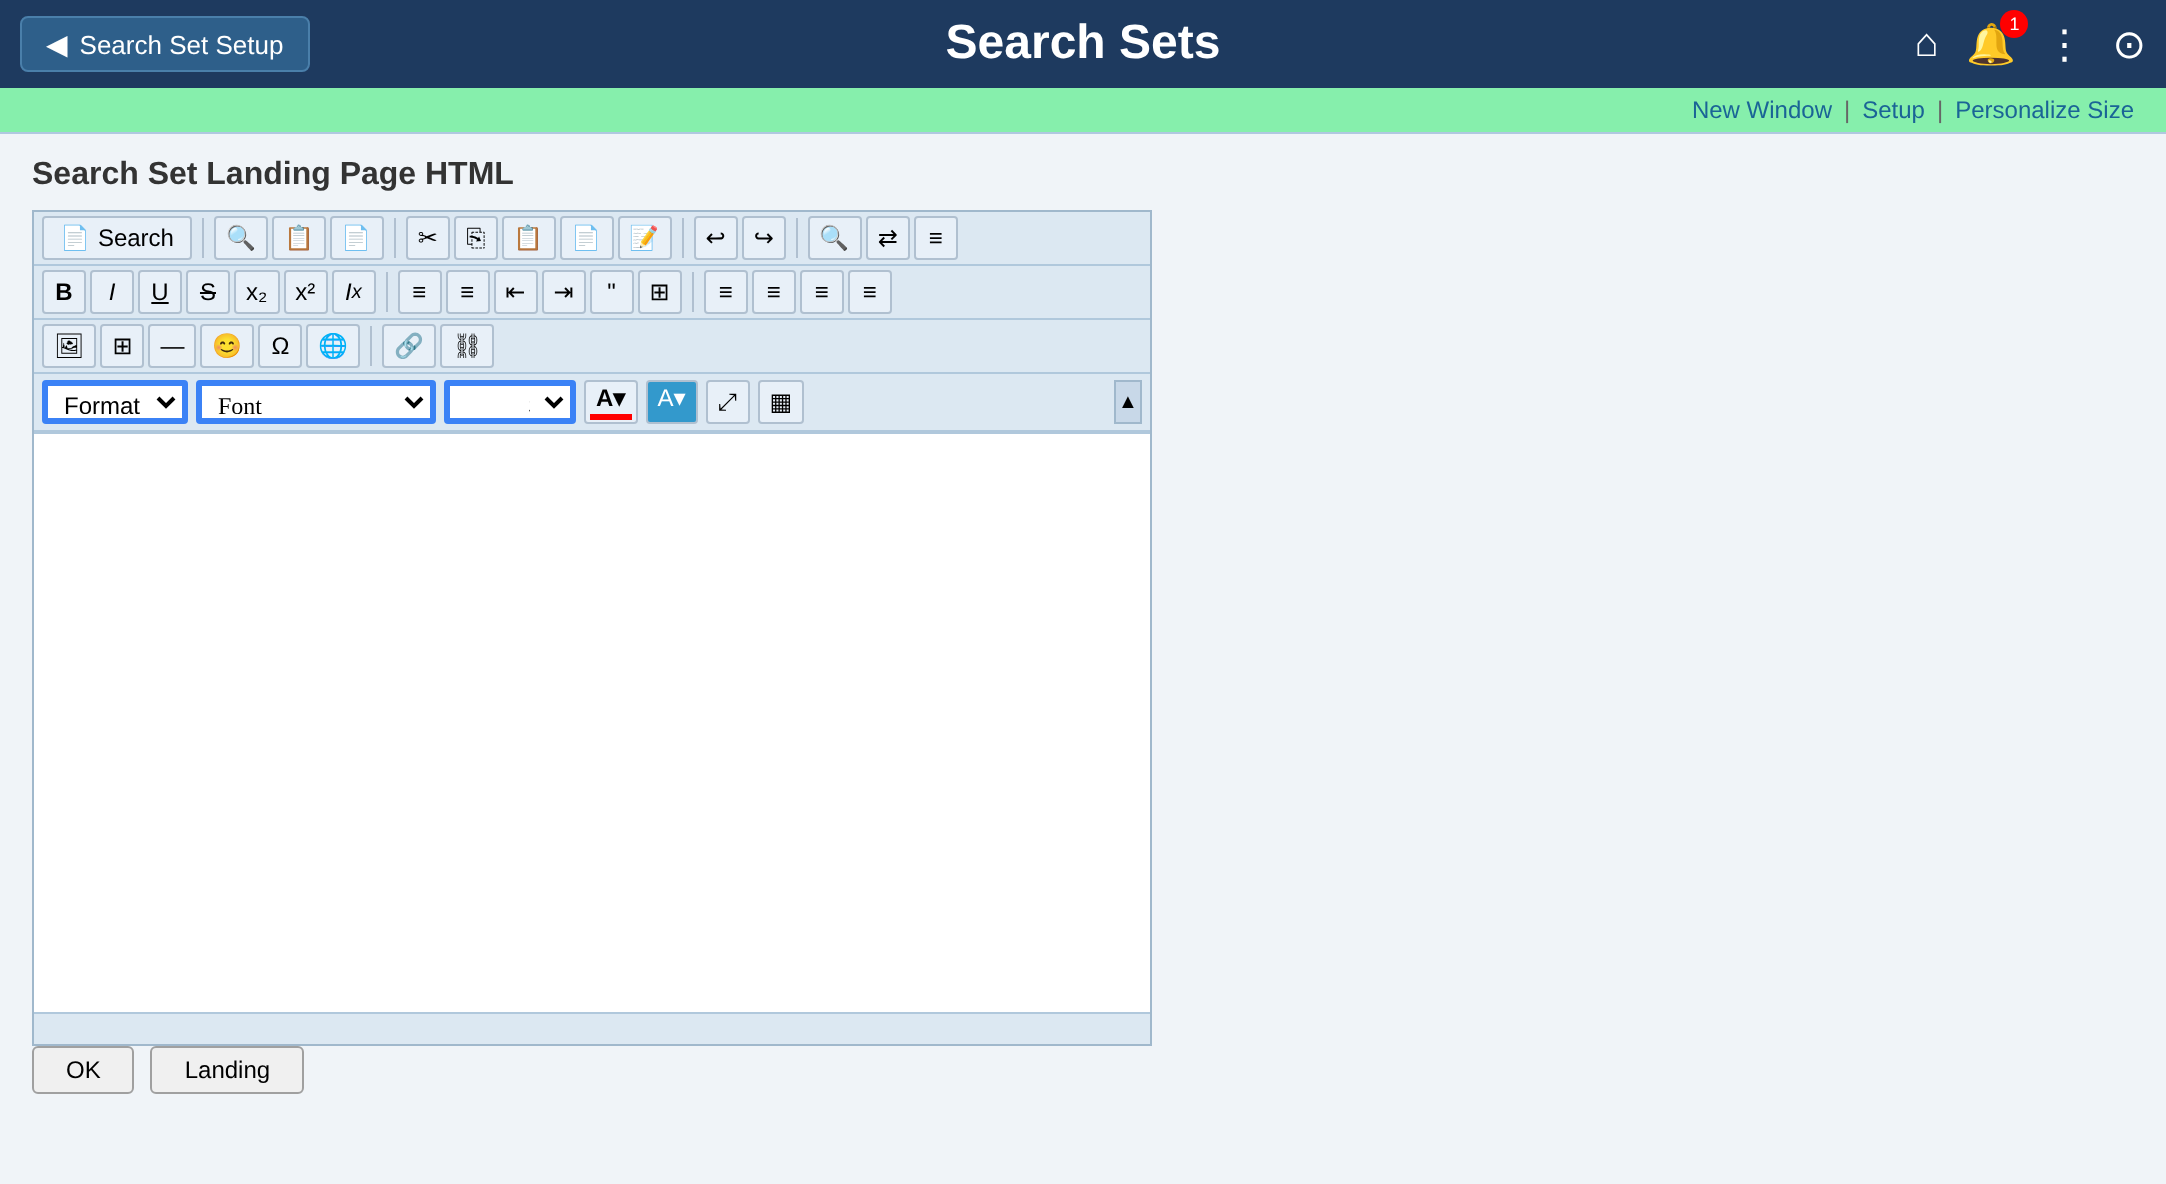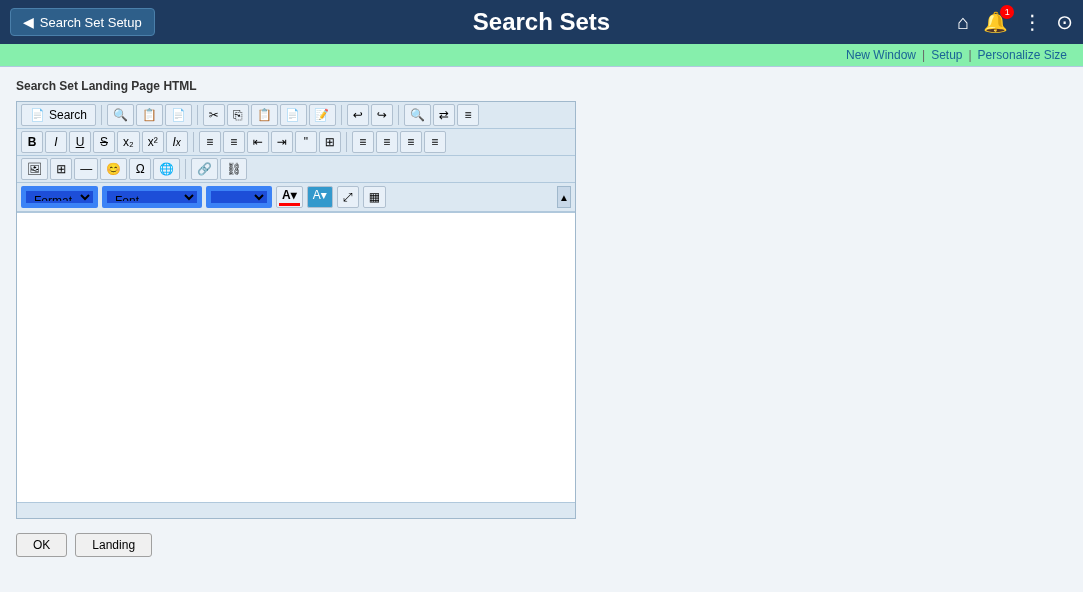--- a/index.html
+++ b/index.html
@@ -75,21 +75,21 @@
       border-bottom: 1px solid #b0c8e0;
     }
     .sub-bar a { color: #1a6496; text-decoration: none; cursor: pointer; }
     .sub-bar .sep { color: #666; margin: 0 6px; }
 
     
     .page-content {
       padding: 12px 16px;
     }
     .section-label {
-      font-size: 12px;
+      font-size: 16px;
       font-weight: bold;
       color: #333;
       margin-bottom: 8px;
     }
 
     
     .editor-container {
       border: 1px solid #a0b8cc;
       background: #dce8f2;
       width: 560px;
@@ -143,22 +143,22 @@
     
     .format-row {
       display: flex;
       align-items: center;
       padding: 3px 4px;
       gap: 4px;
       border-bottom: 1px solid #b0c8dc;
       background: #dce8f2;
     }
     .tb-select {
-      background: #1d4ed8;
-      border: 5px solid #3b82f6;
+      background: #ffffff;
+      border: 3px solid #3b82f6;
       border-radius: 2px;
       padding: 2px 4px;
       font-size: 12px;
       height: 22px;
       cursor: pointer;
     }
 
     
     .editor-area {
       background: white;
@@ -168,21 +168,21 @@
 
     
     .editor-bottom {
       background: #dce8f2;
       height: 16px;
       border-top: 1px solid #b0c8dc;
     }
 
     
     .bottom-buttons {
-      margin-top: 14px;
+      margin-top: 0;
       display: flex;
       gap: 8px;
     }
     .btn-ok, .btn-cancel {
       padding: 4px 16px;
       font-size: 12px;
       cursor: pointer;
       border: 1px solid #a0a0a0;
       border-radius: 3px;
       background: #f0f0f0;
@@ -312,21 +312,21 @@
       <button class="tb-btn" title="iFrame">🌐</button>
       <div class="tb-separator"></div>
       <button class="tb-btn" title="Link">🔗</button>
       <button class="tb-btn" title="Unlink">⛓</button>
     </div>
 
     <div class="format-row">
       <select class="tb-select">
         <option>Format</option>
       </select>
-      <select class="tb-select" style="width:100px;">
+      <select class="tb-select" style="width:120px;font-family:Liberation Serif, serif;">
         <option>Font</option>
       </select>
       <select class="tb-select" style="width:66px;padding-left:35px;">
         <option>Size</option>
       </select>
       <button class="tb-btn color-a" title="Font Color" style="position:relative; padding-bottom:6px;">A▾</button>
       <button class="tb-btn" title="Background Color" style="position:relative; padding-bottom:6px; background:#3399cc; color:white;">A▾</button>
       <button class="tb-btn" title="Maximize">⤢</button>
       <button class="tb-btn" title="Show Blocks">▦</button>
       <div style="flex:1"></div>

